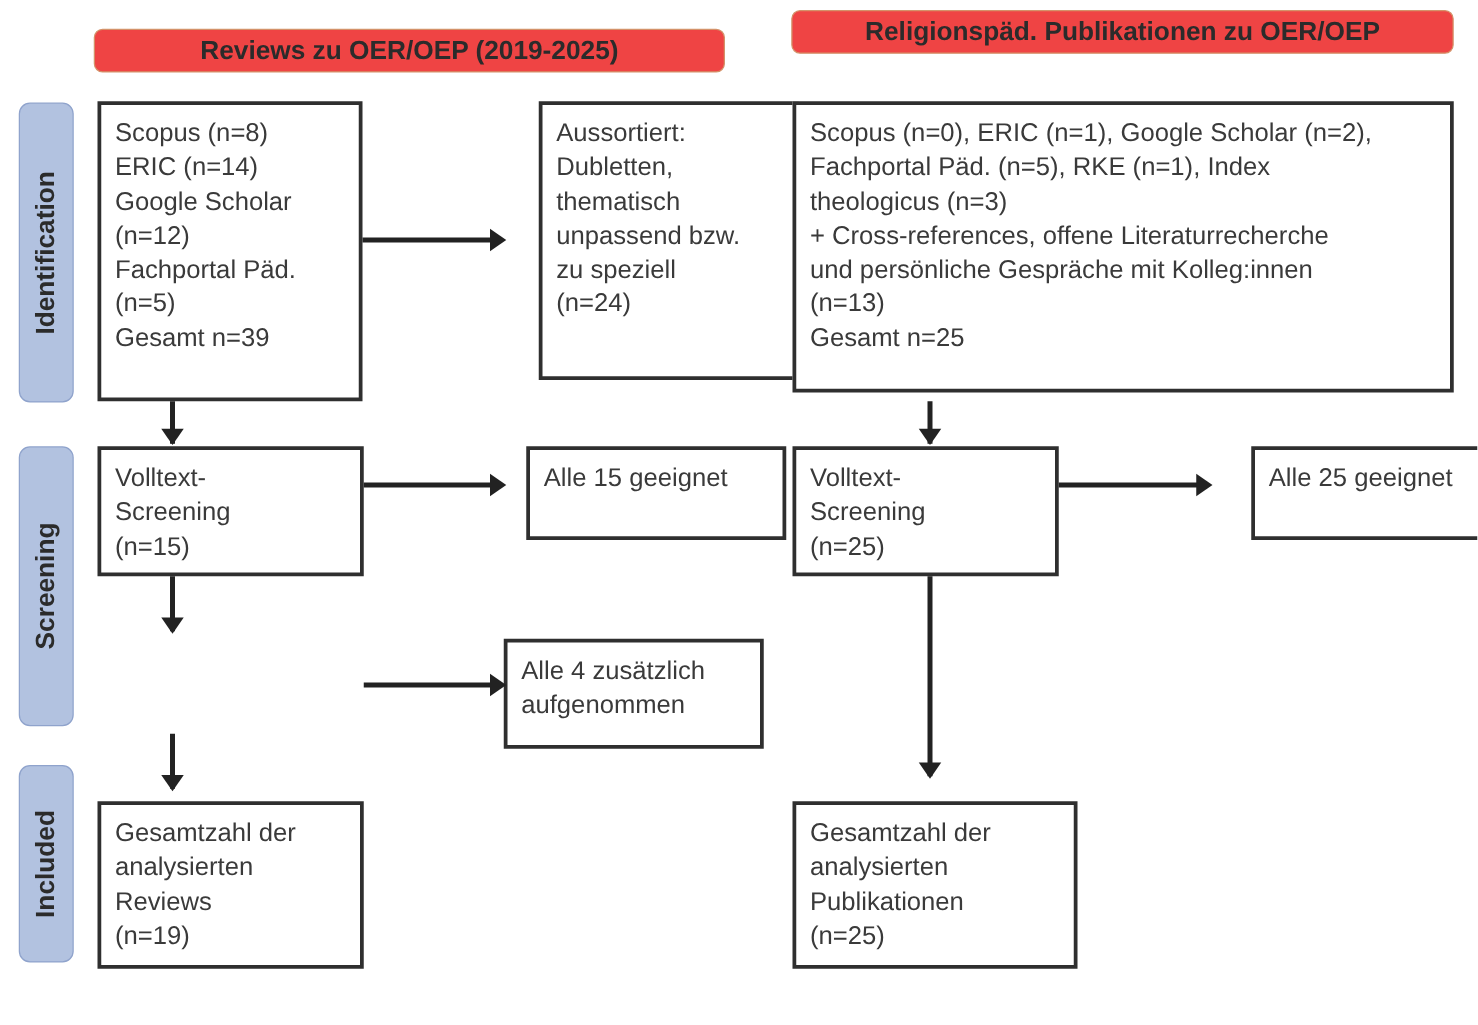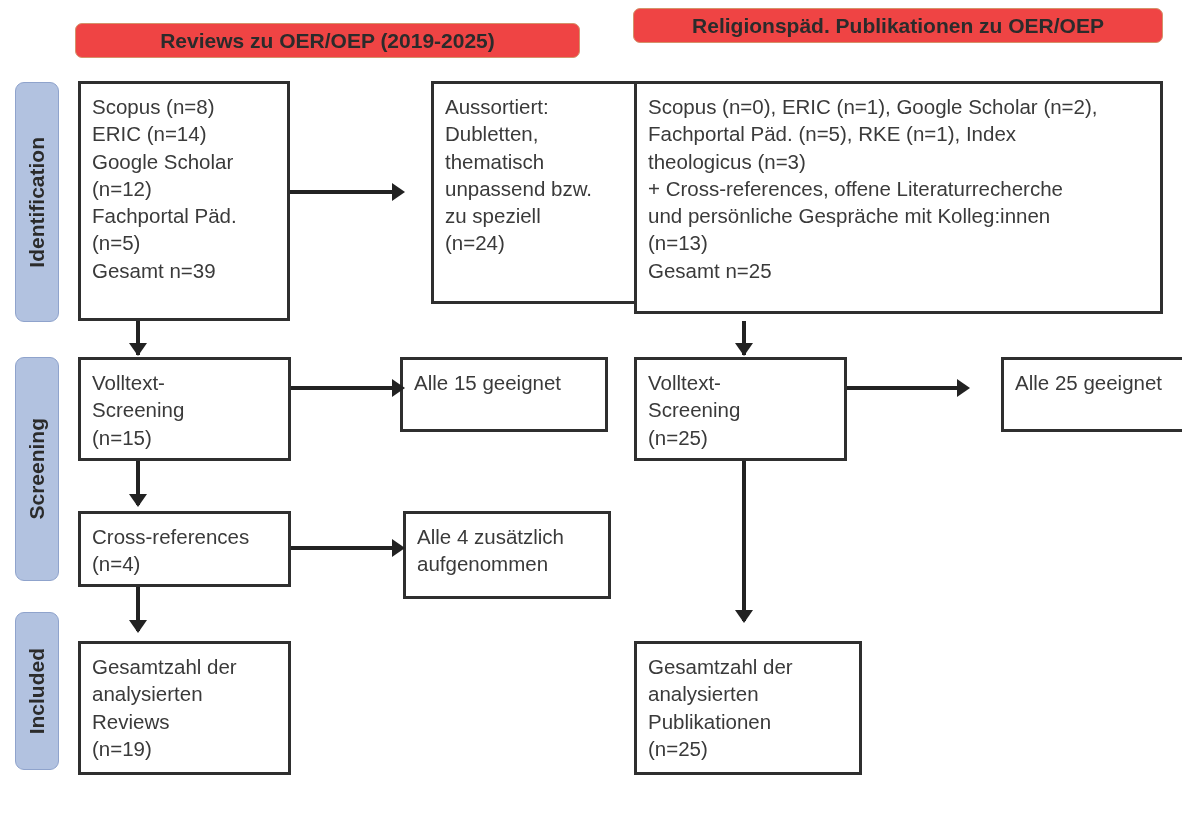--- a/index.html
+++ b/index.html
@@ -135,30 +135,28 @@
   <div class="hline" style="left:290px; top:190px; width:104px;"></div>
   <div class="arrow-right" style="left:392px; top:183px;"></div>
 
   <div class="vline" style="left:136px; top:321px; height:34px;"></div>
   <div class="arrow-down" style="left:129px; top:343px;"></div>
 
   <div class="flow-box" style="left:78px; top:357px; width:213px; height:104px;">Volltext-
 Screening
 (n=15)</div>
 
-  <div class="flow-box" style="left:400px; top:357px; width:208px; height:75px;">Alle 15 geeignet</div>
+  <div class="flow-box" style="left:421px; top:357px; width:208px; height:75px;">Alle 15 geeignet</div>
 
   <div class="hline" style="left:291px; top:386px; width:103px;"></div>
   <div class="arrow-right" style="left:392px; top:379px;"></div>
 
   <div class="vline" style="left:136px; top:461px; height:44px;"></div>
   <div class="arrow-down" style="left:129px; top:494px;"></div>
 
-  <div class="flow-box" style="left:78px; top:511px; width:213px; height:76px;">Cross-references
-(n=4)</div>
 
   <div class="flow-box" style="left:403px; top:511px; width:208px; height:88px;">Alle 4 zusätzlich
 aufgenommen</div>
 
   <div class="hline" style="left:291px; top:546px; width:103px;"></div>
   <div class="arrow-right" style="left:392px; top:539px;"></div>
 
   <div class="vline" style="left:136px; top:587px; height:44px;"></div>
   <div class="arrow-down" style="left:129px; top:620px;"></div>
 

